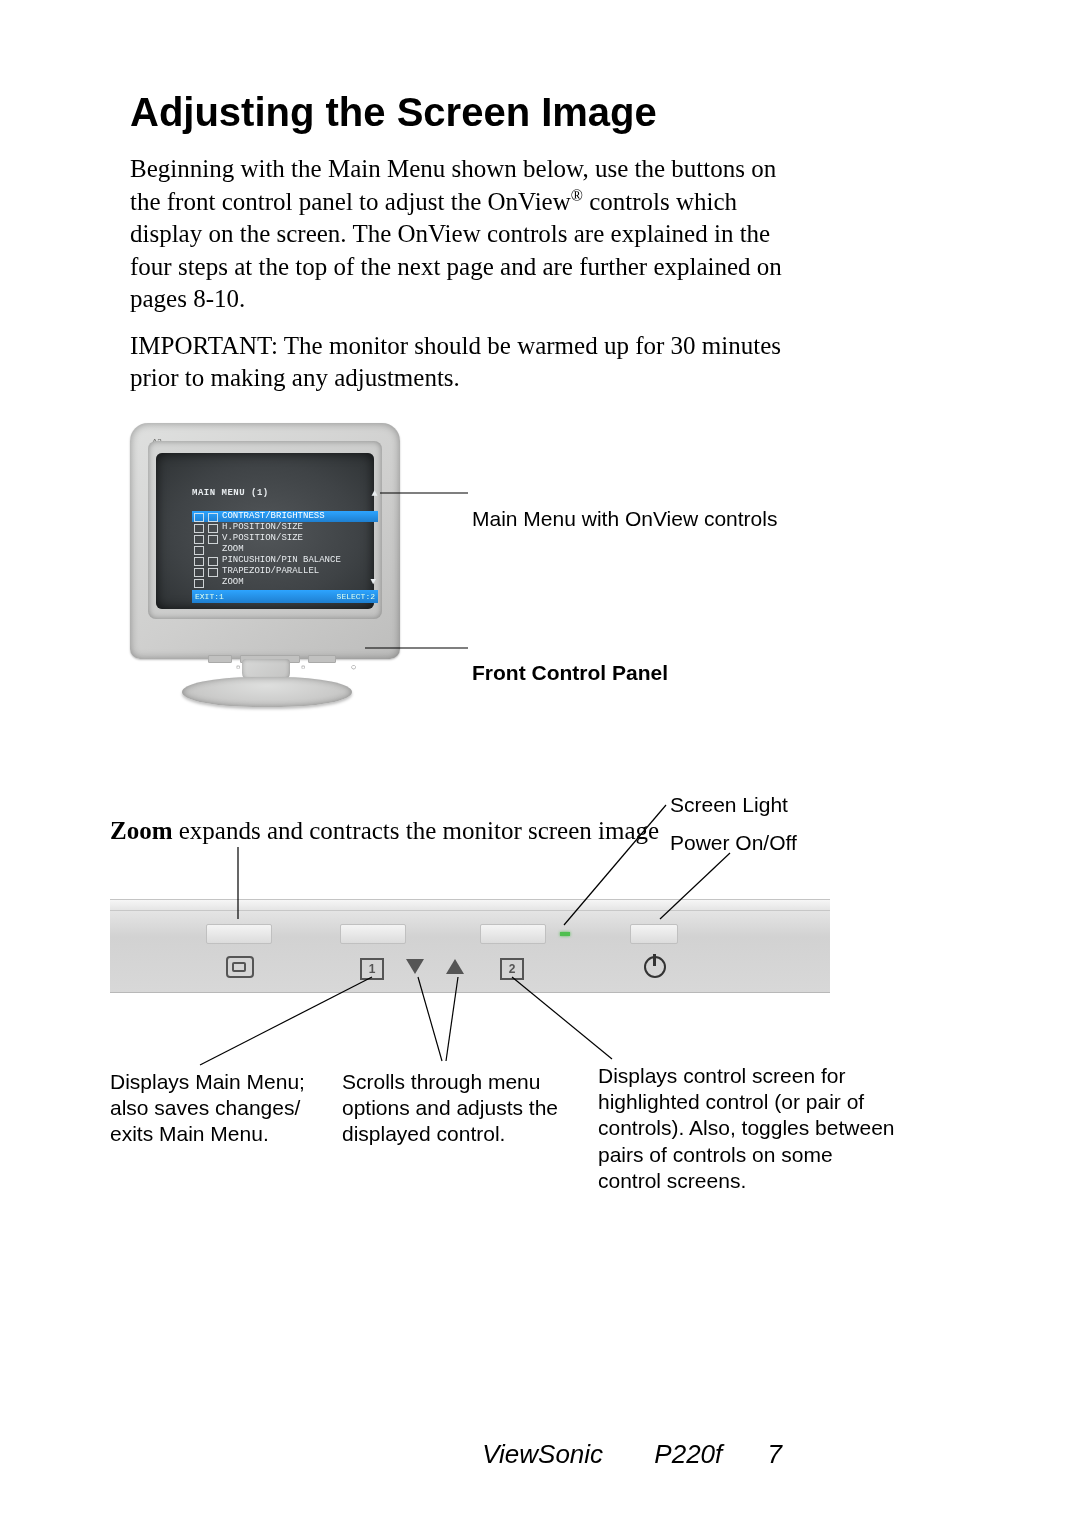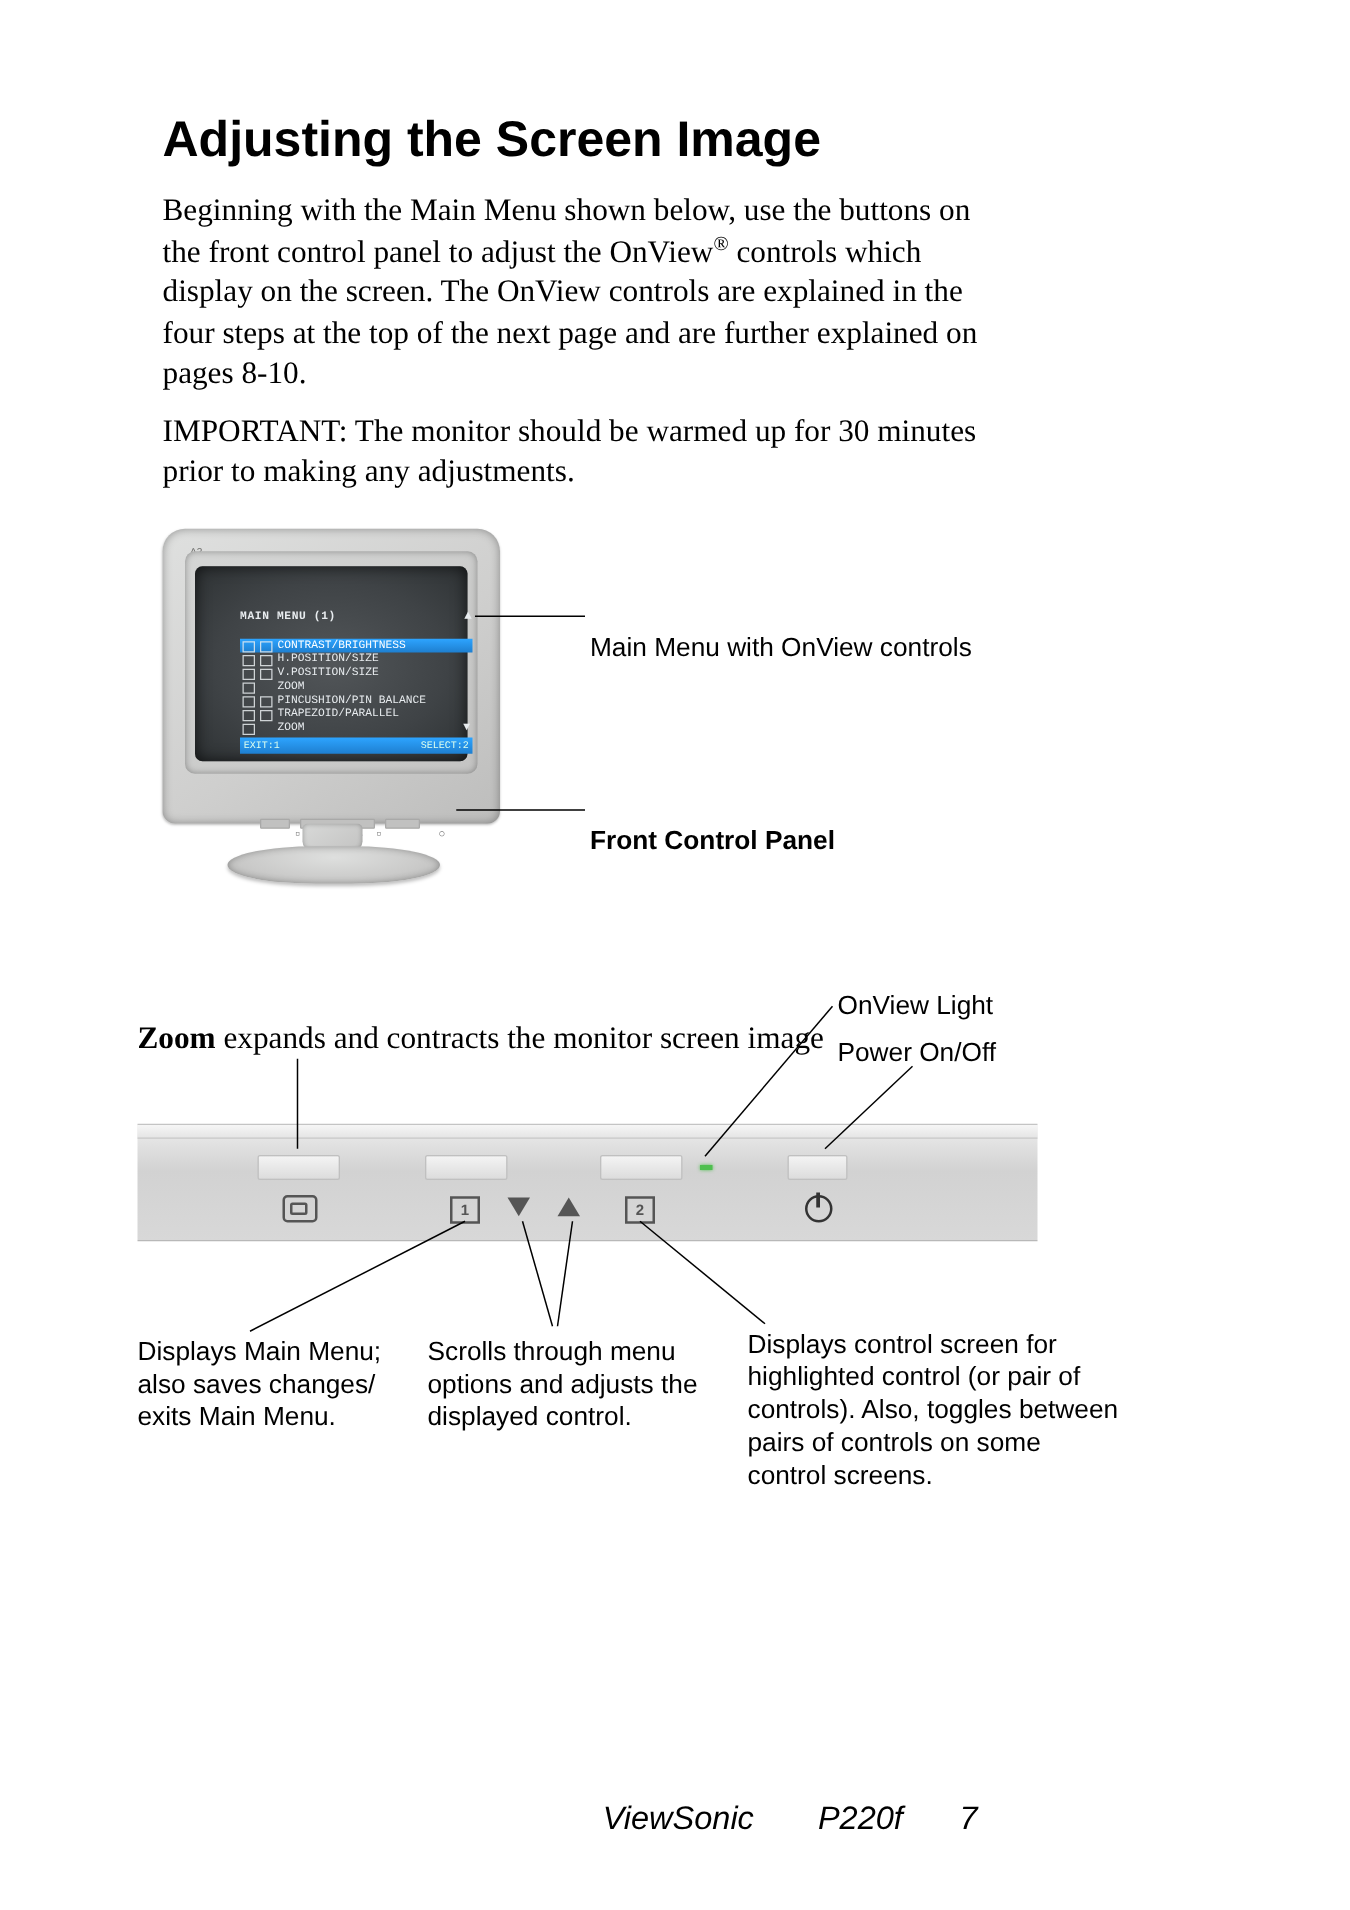--- a/index.html
+++ b/index.html
@@ -351,21 +351,21 @@
     <div class="callout-label" style="left:342px; top:60px;">Main Menu with OnView controls</div>
     <div class="callout-label bold" style="left:342px; top:214px;">Front Control Panel</div>
   </div>
 
   <div class="fig2">
 
     <div class="zoom-line">
       <b>Zoom</b><span> expands and contracts the monitor screen image</span>
     </div>
 
-    <div class="label-abs" style="left:540px; top:0px;">OnView Light</div>
+    <div class="label-abs" style="left:540px; top:0px;">Screen Light</div>
     <div class="label-abs" style="left:540px; top:38px;">Power On/Off</div>
 
     <div class="panel-strip">
       <div class="panel-top-edge"></div>
 
       <div class="panel-btn" style="left:96px;"></div>
       <div class="panel-btn" style="left:230px;"></div>
       <div class="panel-btn" style="left:370px;"></div>
       <div class="panel-btn" style="left:520px; width:46px;"></div>
       <div class="panel-led" style="left:450px;"></div>

